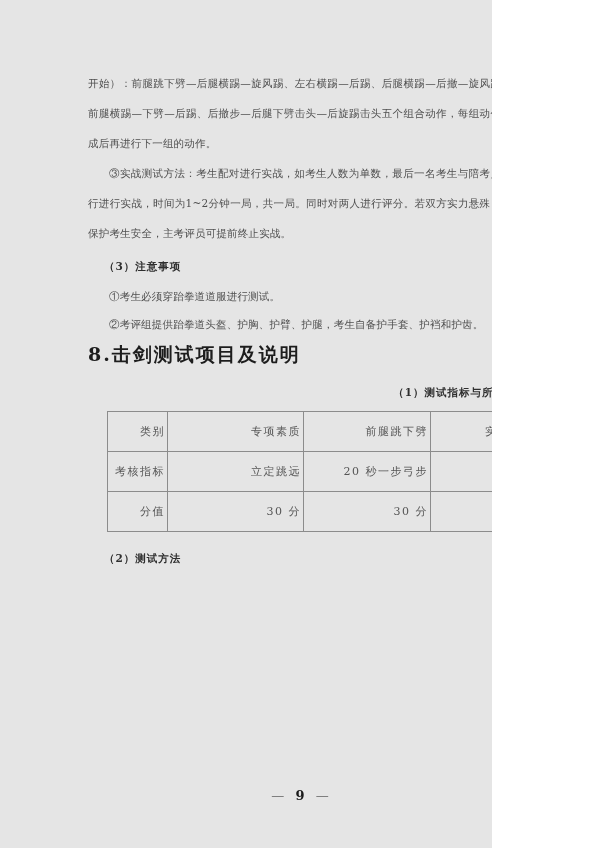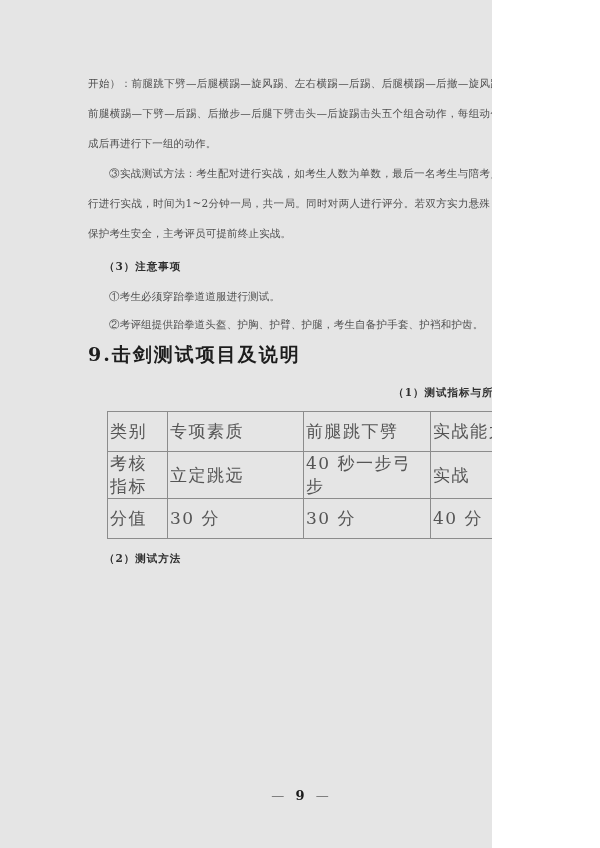--- a/index.html
+++ b/index.html
@@ -51,23 +51,23 @@
     position: absolute;
     left: 107px;
     top: 411px;
     width: 430px;
     border-collapse: collapse;
     table-layout: fixed;
   }
   table.score-table td {
     border: 1px solid #8c8c8c;
     height: 39px;
-    text-align: left;
+    text-align: right;
     vertical-align: middle;
-    font-size: 17px;
+    font-size: 11px;
     letter-spacing: 1.5px;
     color: #555555;
     padding: 0 2px;
   }
   table.score-table col.c1 { width: 60px; }
   table.score-table col.c2 { width: 136px; }
   table.score-table col.c3 { width: 127px; }
   table.score-table col.c4 { width: 107px; }
   .page-footer {
     position: absolute;
@@ -90,42 +90,42 @@
   <div class="body-text" style="top:68px;">开始）：前腿跳下劈—后腿横踢—旋风踢、左右横踢—后踢、后腿横踢—后撤—旋风踢、前腿横踢—下劈—后踢、后撤步—后腿下劈击头—后旋踢击头五个组合动作，每组动作完成后再进行下一组的动作。</div>
 
   <div class="body-text indent2" style="top:158px;">③实战测试方法：考生配对进行实战，如考生人数为单数，最后一名考生与陪考员进行进行实战，时间为1~2分钟一局，共一局。同时对两人进行评分。若双方实力悬殊，为保护考生安全，主考评员可提前终止实战。</div>
 
   <div class="sub-heading" style="top:251px;">（3）注意事项</div>
 
   <div class="body-text indent2" style="top:281px;">①考生必须穿跆拳道道服进行测试。</div>
 
   <div class="body-text indent2" style="top:309px;">②考评组提供跆拳道头盔、护胸、护臂、护腿，考生自备护手套、护裆和护齿。</div>
 
-  <div class="big-heading" style="top:339px;">9.击剑测试项目及说明</div>
+  <div class="big-heading" style="top:339px;">8.击剑测试项目及说明</div>
 
   <div class="sub-heading" style="top:377px;text-align:right;">（1）测试指标与所占分值</div>
 
   <table class="score-table">
     <colgroup>
       <col class="c1">
         <col class="c2">
         <col class="c3">
         <col class="c4">
     </colgroup>
     <tbody>
       <tr>
         <td>类别</td>
         <td>专项素质</td>
         <td>前腿跳下劈</td>
         <td>实战能力</td>
       </tr>
       <tr>
         <td>考核指标</td>
         <td>立定跳远</td>
-        <td>40 秒一步弓步</td>
+        <td>20 秒一步弓步</td>
         <td>实战</td>
       </tr>
       <tr>
         <td>分值</td>
         <td>30 分</td>
         <td>30 分</td>
         <td>40 分</td>
       </tr>
     </tbody>
   </table>

